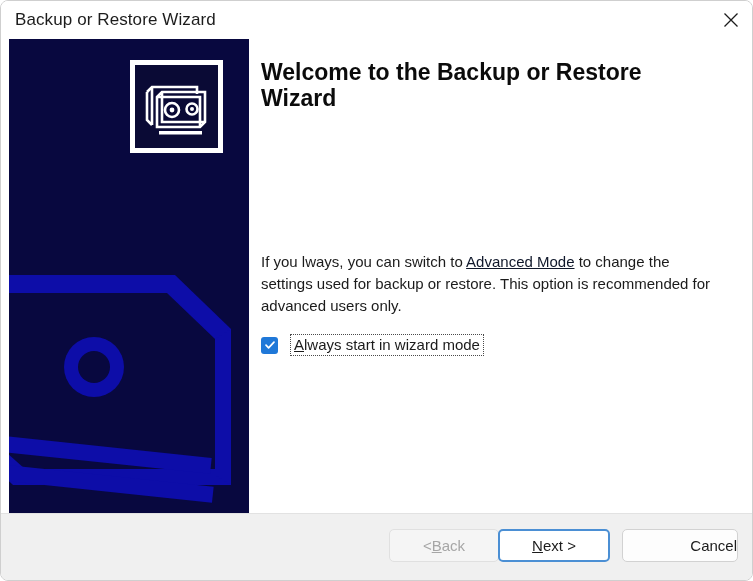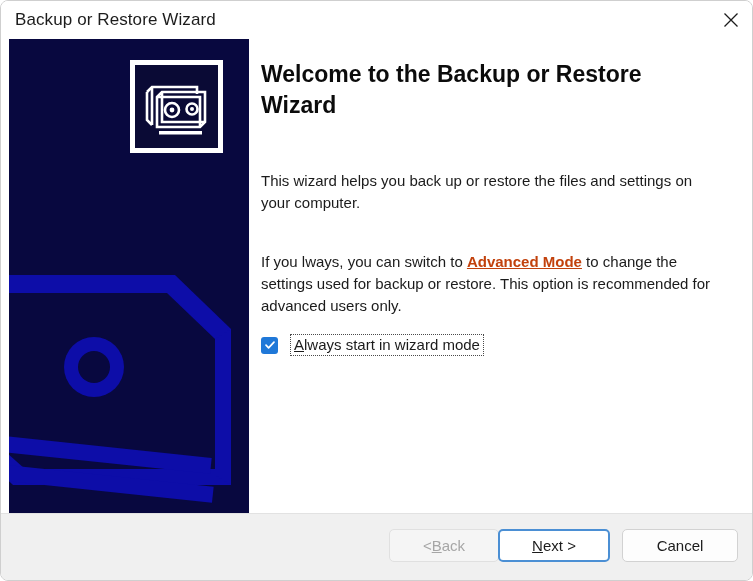--- a/index.html
+++ b/index.html
@@ -107,37 +107,36 @@
     background: #ffffff;
   }
   .heading {
     position: absolute;
     left: 12px;
     top: 20px;
     width: 400px;
     font-size: 23px;
     font-weight: bold;
     color: #0b0b0b;
-    line-height: 31px;
+    line-height: 26px;
   }
   .para {
     position: absolute;
     left: 12px;
     width: 460px;
     font-size: 15px;
     color: #1b1b1b;
     line-height: 22px;
   }
   .para-1 { top: 131px; }
   .para-2 { top: 212px; }
   .link {
-    color: #c2410c;
+    color: #0f172a;
     text-decoration: underline;
     cursor: pointer;
-    font-weight: bold;
   }
 
   
   .checkbox-row {
     position: absolute;
     left: 12px;
     top: 295px;
     display: flex;
     align-items: center;
     height: 22px;
@@ -212,20 +211,21 @@
   }
   .btn-next {
     left: 497px;
     width: 112px;
     border: 2px solid #4b8fd4;
     background: #ffffff;
   }
   .btn-cancel {
     left: 621px;
     width: 116px;
+    justify-content: flex-end;
   }
 </style>
 </head>
 <body>
 
 <div class="window">
 
   <div class="titlebar">
     <div class="title-text">Backup or Restore Wizard</div>
     <div class="close-button">
@@ -275,21 +275,20 @@
           <circle cx="57" cy="44" r="2" fill="#ffffff"></circle>
 
           <rect x="24" y="66" width="43" height="3.5" fill="#ffffff"></rect>
         </svg>
       </div>
     </div>
 
     <div class="pane">
       <div class="heading">Welcome to the Backup or Restore Wizard</div>
 
-      <div class="para para-1">This wizard helps you back up or restore the files and settings on your computer.</div>
 
       <div class="para para-2"><span>If you lways, you can switch to </span><span class="link">Advanced Mode</span><span> to change the settings used for backup or restore. This option is recommended for advanced users only.</span></div>
 
       <div class="checkbox-row">
         <span class="checkbox">
           <span>
             <svg width="12" height="12" viewBox="0 0 12 12">
               <path d="M2 6.2 L4.6 8.8 L10 3.2" stroke="#ffffff" stroke-width="1.7" fill="none" stroke-linecap="round" stroke-linejoin="round"></path>
             </svg>
           </span>

